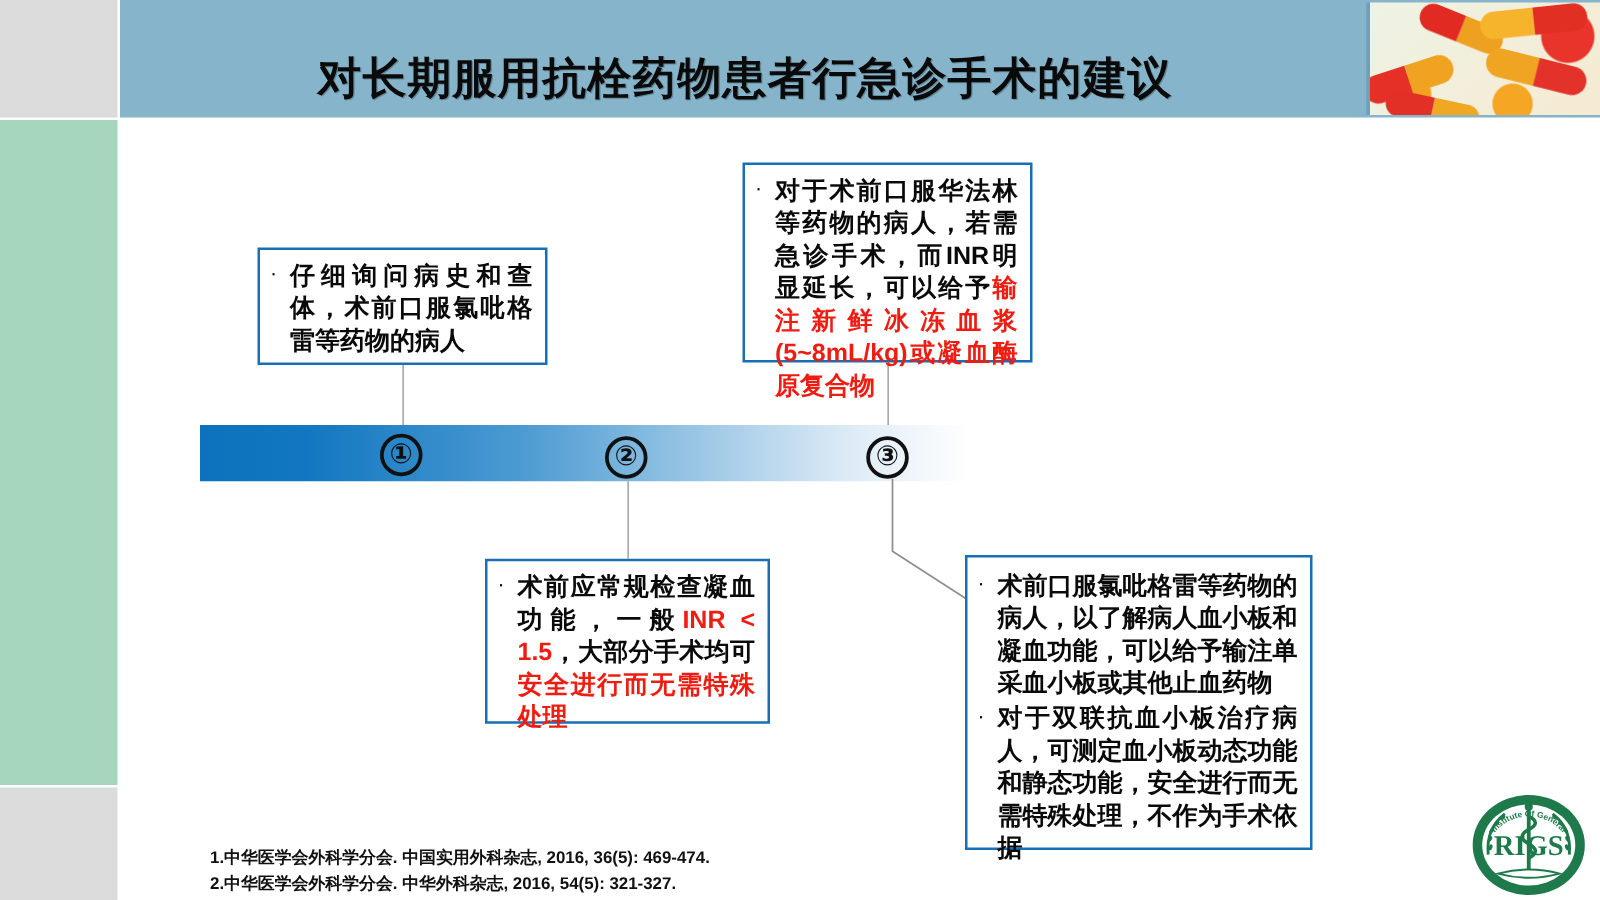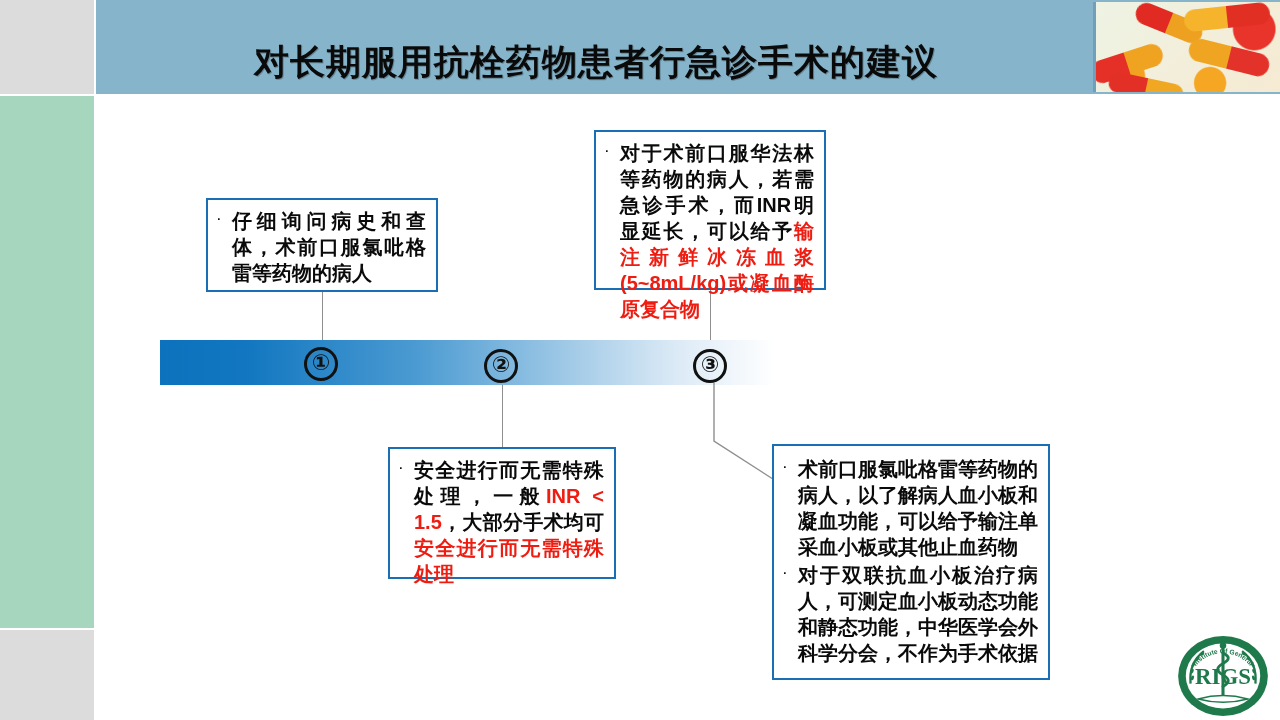--- a/index.html
+++ b/index.html
@@ -155,40 +155,44 @@
       <div class="bullet-text">
         <span>对于术前口服华法林等药物的病人，若需急诊手术，而INR明显延长，可以给予</span><span class="hl">输注新鲜冰冻血浆(5~8mL/kg)或凝血酶原复合物</span>
       </div>
     </div>
   </div>
 
   <div class="cbox" style="left:388px; top:447px; width:228px; height:132px;">
     <div class="bullet-row">
       <div class="bullet-dot">·</div>
       <div class="bullet-text">
-        <span>安全进行而无需特殊处理，一般</span><span class="hl">INR &lt; 1.5</span><span>，大部分手术均可</span><span class="hl">安全进行而无需特殊处理</span>
+        <span>术前应常规检查凝血功能，一般</span><span class="hl">INR &lt; 1.5</span><span>，大部分手术均可</span><span class="hl">安全进行而无需特殊处理</span>
       </div>
     </div>
   </div>
 
   <div class="cbox" style="left:772px; top:444px; width:278px; height:236px; padding-top:10px;">
     <div class="bullet-row" style="margin-bottom:2px;">
       <div class="bullet-dot">·</div>
       <div class="bullet-text">
         <span>术前口服氯吡格雷等药物的病人，以了解病人血小板和凝血功能，可以给予输注单采血小板或其他止血药物</span>
       </div>
     </div>
     <div class="bullet-row">
       <div class="bullet-dot">·</div>
       <div class="bullet-text">
-        <span>对于双联抗血小板治疗病人，可测定血小板动态功能和静态功能，中华医学会外科学分会，不作为手术依据</span>
-      </div>
-    </div>
-  </div>
-
+        <span>对于双联抗血小板治疗病人，可测定血小板动态功能和静态功能，安全进行而无需特殊处理，不作为手术依据</span>
+      </div>
+    </div>
+  </div>
+
+  <div class="refs">
+    <div>1.中华医学会外科学分会. 中国实用外科杂志, 2016, 36(5): 469-474.</div>
+    <div>2.中华医学会外科学分会. 中华外科杂志, 2016, 54(5): 321-327.</div>
+  </div>
 
   <svg class="logo" viewBox="0 0 100 88">
     <ellipse cx="50" cy="44" rx="47" ry="42" fill="#1e7a4b"></ellipse>
     <ellipse cx="50" cy="44" rx="39" ry="34" fill="#ffffff"></ellipse>
     <path d="M16 52 Q14 30 30 18" stroke="#1e7a4b" stroke-width="2.4" fill="none"></path>
     <path d="M84 52 Q86 30 70 18" stroke="#1e7a4b" stroke-width="2.4" fill="none"></path>
     <g fill="#1e7a4b">
       <ellipse cx="18" cy="46" rx="2.6" ry="1.5" transform="rotate(-70 18 46)"></ellipse>
       <ellipse cx="17.6" cy="39" rx="2.6" ry="1.5" transform="rotate(-62 17.6 39)"></ellipse>
       <ellipse cx="19" cy="32" rx="2.6" ry="1.5" transform="rotate(-50 19 32)"></ellipse>

